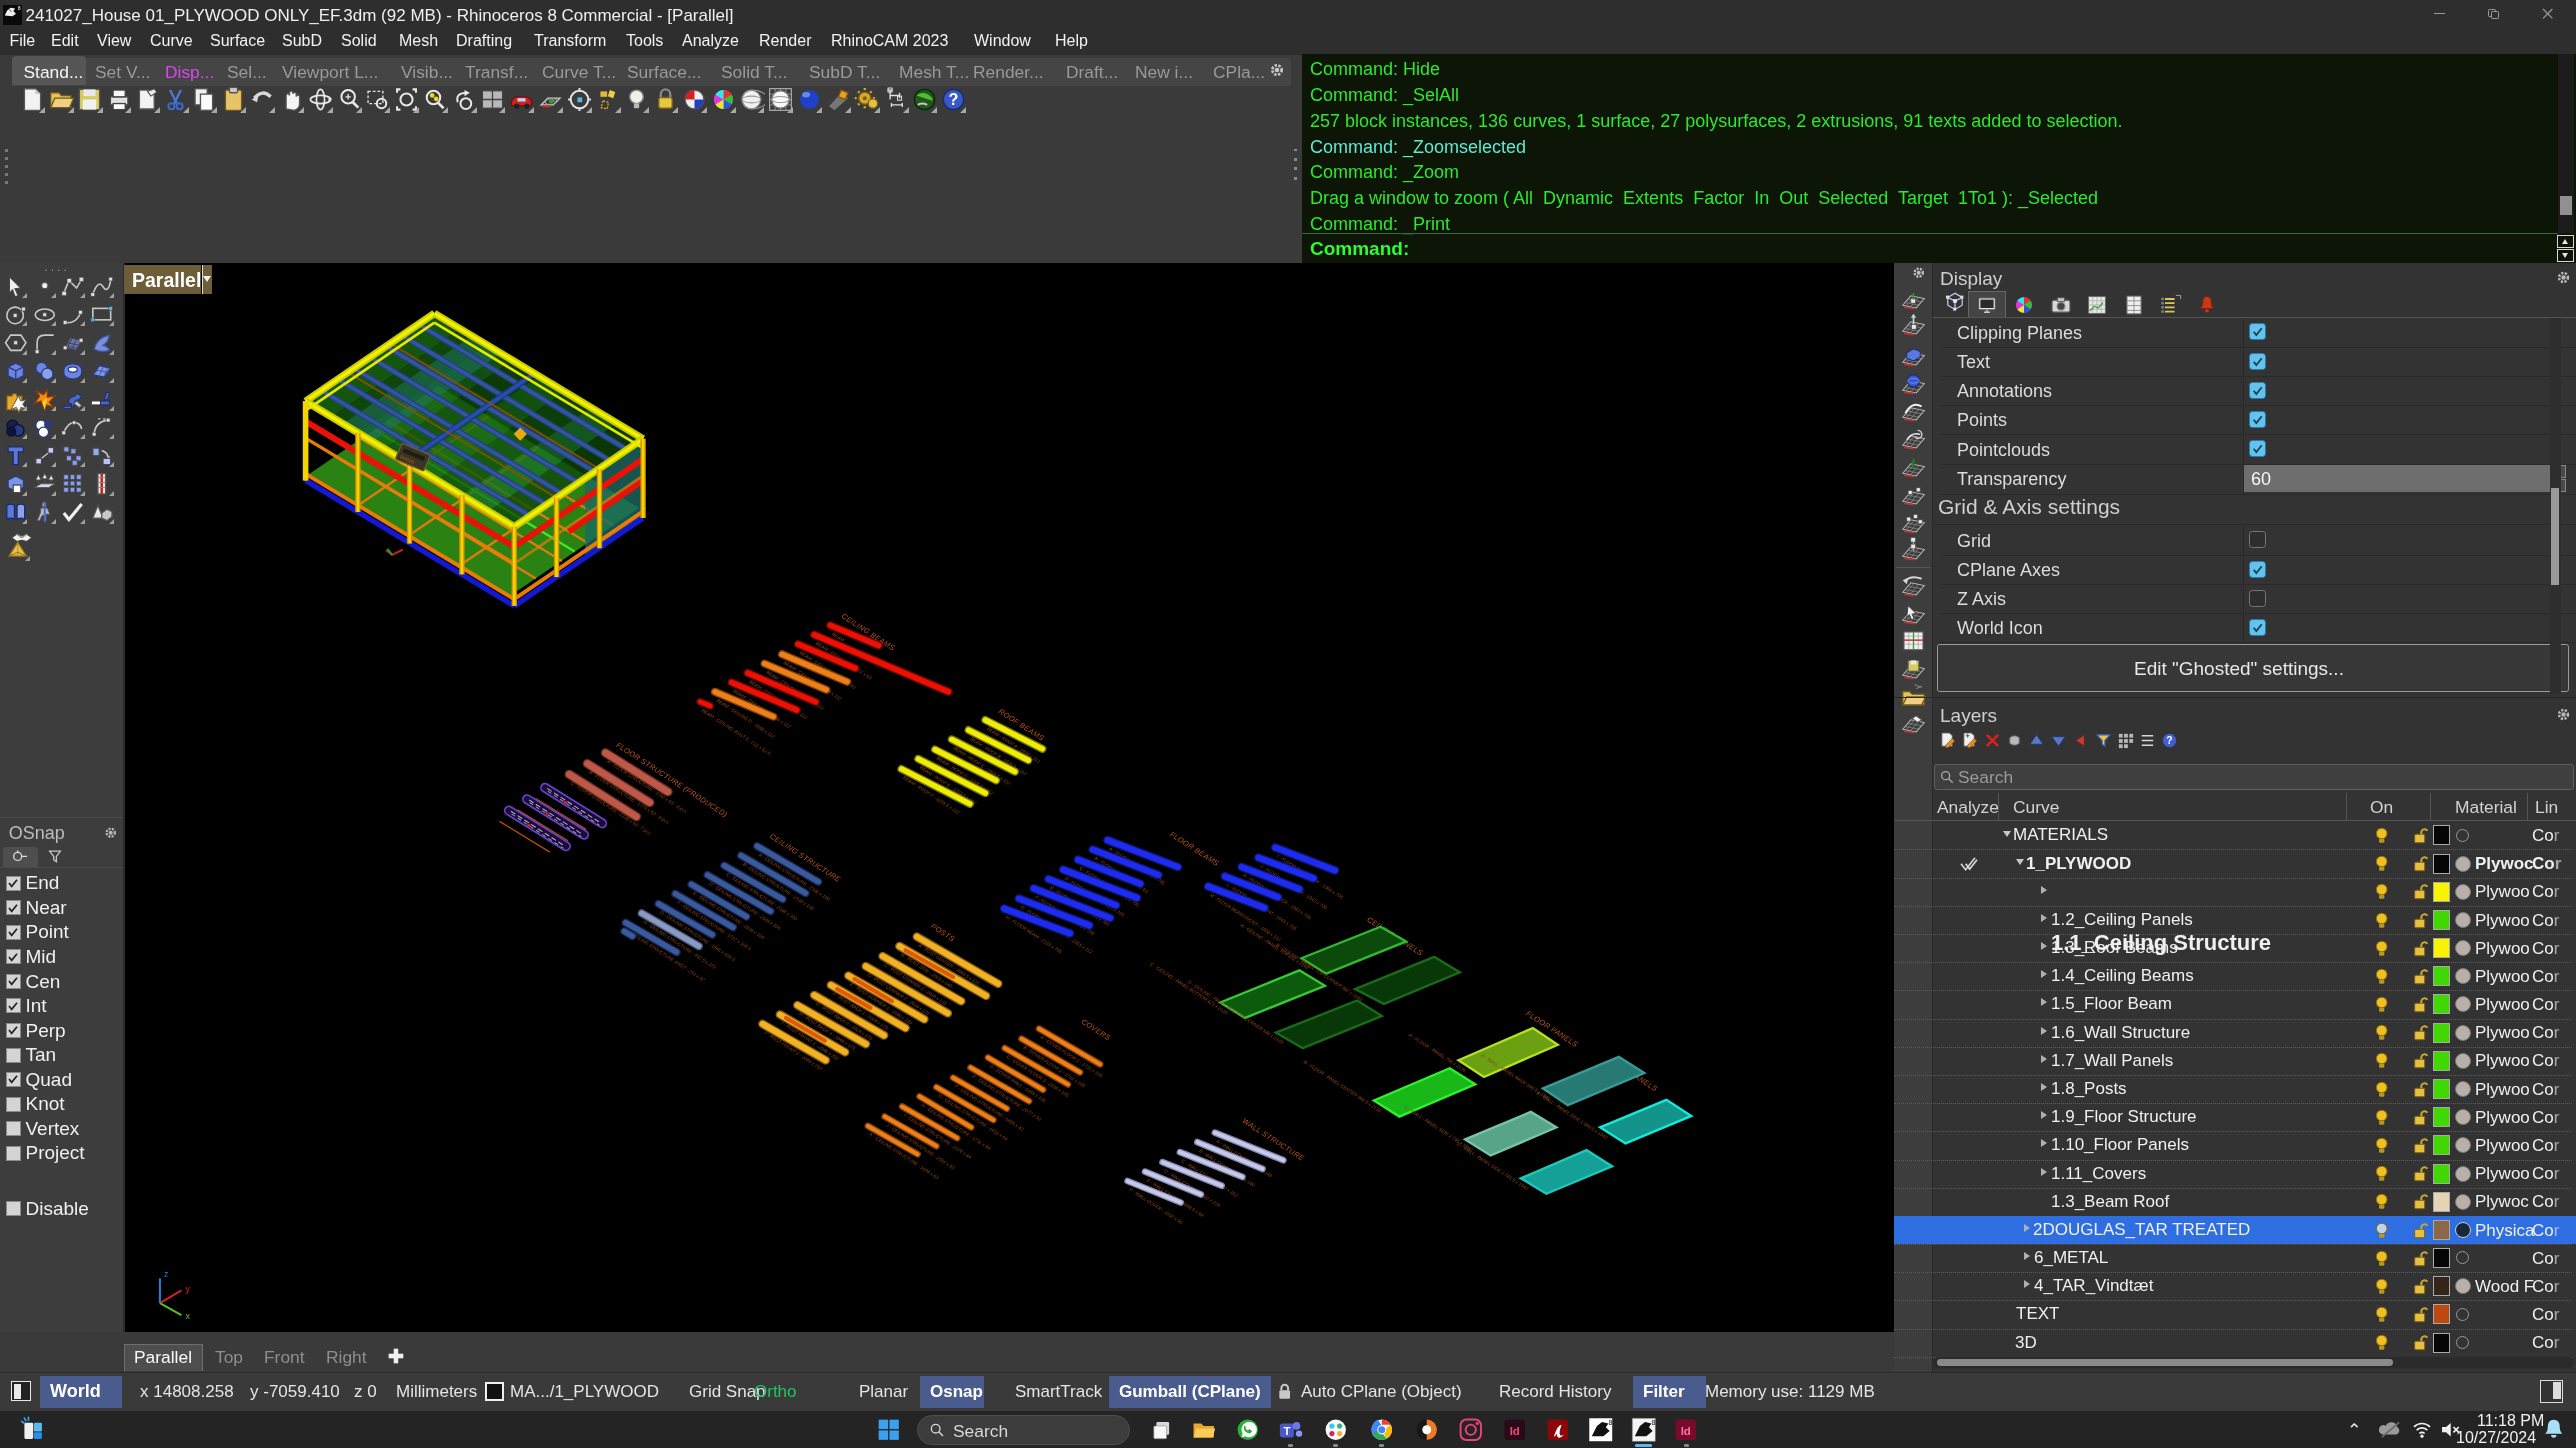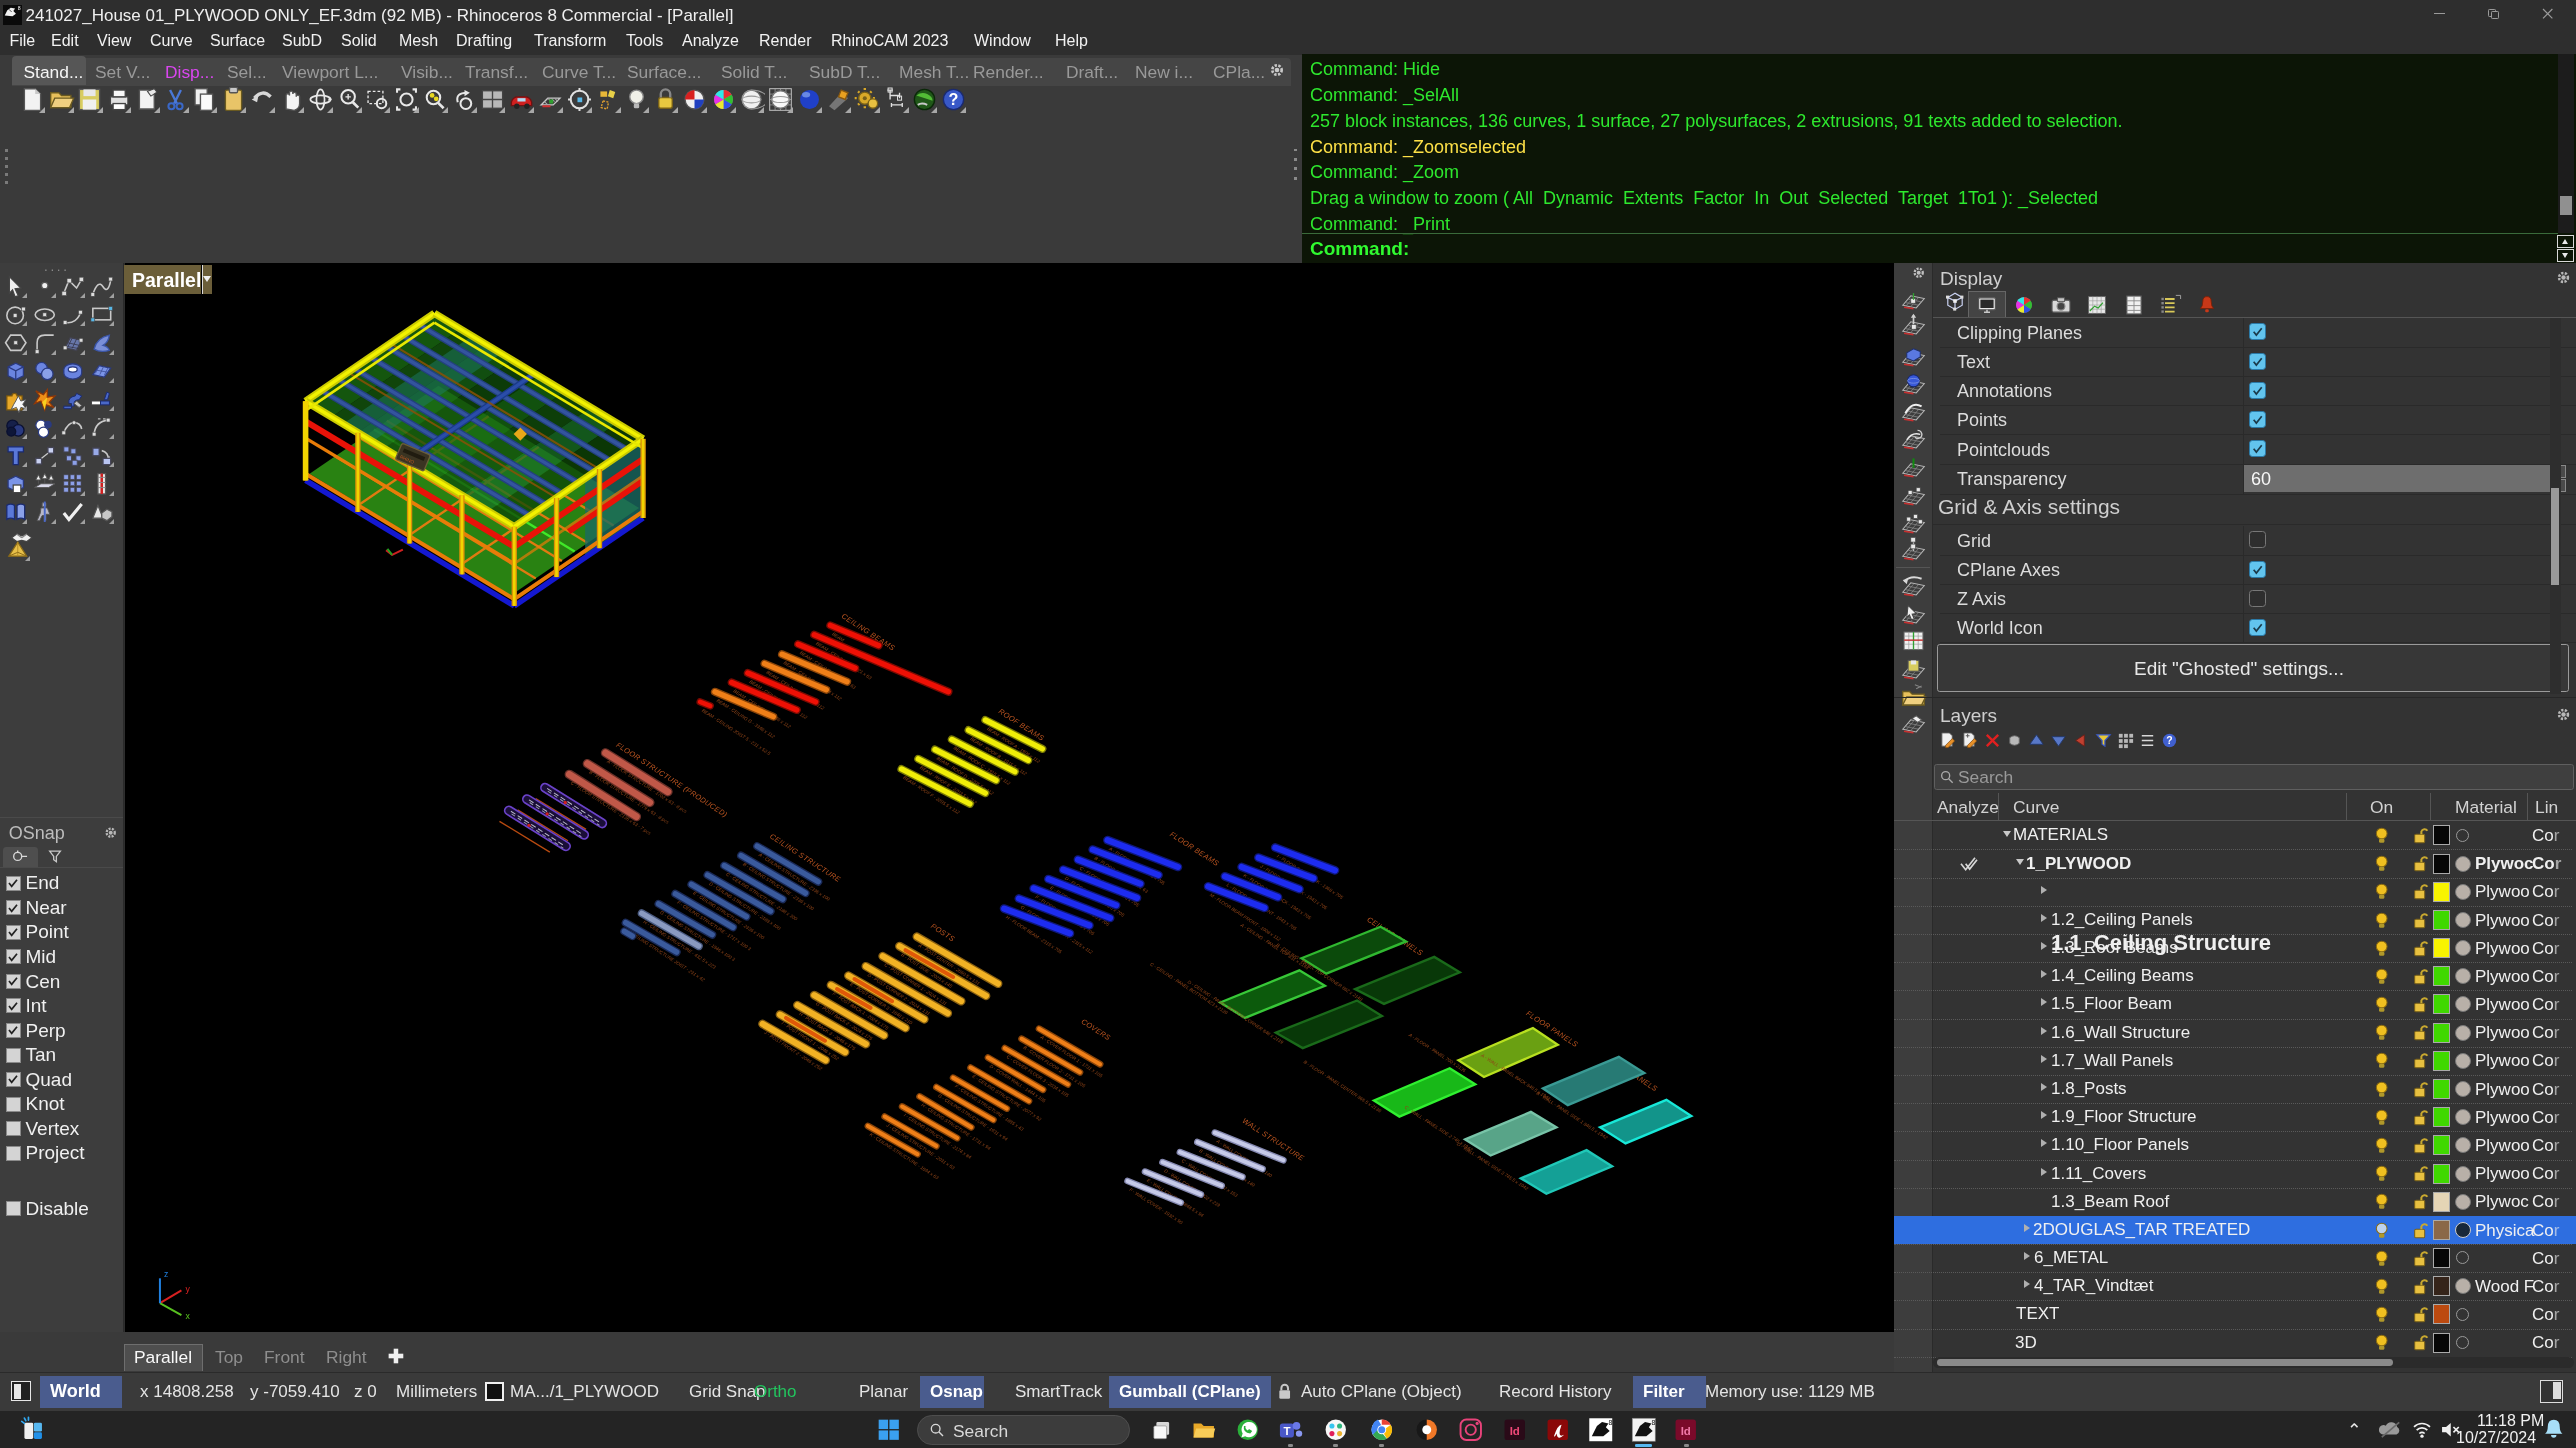--- a/index.html
+++ b/index.html
@@ -246,21 +246,21 @@
       <circle cx="20" cy="20" r="15" fill="#3858c8" stroke="#1a2a70" stroke-width="2"></circle>
       <text x="20" y="28" font-size="24" font-weight="bold" fill="#fff" text-anchor="middle">?</text>
     </svg></div>
 <div class="abs" style="left:960px;top:107px;width:0;height:0;border-left:6px solid transparent;border-bottom:6px solid #a8a8a8;"></div>
 <div class="abs" style="left:5.4px;top:144px;width:2.7px;height:40px;background:repeating-linear-gradient(#3a3a3a 0 5.4px,#7a7a7a 5.4px 8px);"></div>
 <div class="abs" style="left:1294px;top:142px;width:2.7px;height:44px;background:repeating-linear-gradient(#3a3a3a 0 6.7px,#8a8a8a 6.7px 9.4px);"></div>
 <div class="abs" style="left:1302px;top:54px;width:1274px;height:209px;background:#0c1506;"></div>
 <div class="t" style="left:1310px;top:59px;font-size:18px;color:#2ee82e;">Command: Hide</div>
 <div class="t" style="left:1310px;top:85px;font-size:18px;color:#2ee82e;text-align:center;">Command: _SelAll</div>
 <div class="t" style="left:1310px;top:111px;font-size:18px;color:#2ee82e;">257 block instances, 136 curves, 1 surface, 27 polysurfaces, 2 extrusions, 91 texts added to selection.</div>
-<div class="t" style="left:1310px;top:137px;font-size:18px;color:#fde047;">Command: _Zoomselected</div>
+<div class="t" style="left:1310px;top:137px;font-size:18px;color:#5eead4;">Command: _Zoomselected</div>
 <div class="t" style="left:1310px;top:162px;font-size:18px;color:#2ee82e;">Command: _Zoom</div>
 <div class="t" style="left:1310px;top:188px;font-size:18px;color:#2ee82e;">Drag a window to zoom ( All&nbsp; Dynamic&nbsp; Extents&nbsp; Factor&nbsp; In&nbsp; Out&nbsp; Selected&nbsp; Target&nbsp; 1To1 ): _Selected</div>
 <div class="t" style="left:1310px;top:214px;font-size:18px;color:#2ee82e;">Command: _Print</div>
 <div class="abs" style="left:1302px;top:233px;width:1256px;height:0.7px;background:#3a6a3a;"></div>
 <div class="t" style="left:1310px;top:238px;font-size:19px;font-weight:bold;color:#30fa30;">Command:</div>
 <div class="abs" style="left:2558px;top:54px;width:16px;height:179px;background:#1c1c1c;"></div>
 <div class="abs" style="left:2560px;top:196px;width:12px;height:19px;background:#909090;"></div>
 <div class="abs" style="left:2557px;top:235px;width:17.4px;height:13.4px;background:#0c1506;border:0.7px solid #d8d8d8;"></div>
 <div class="abs" style="left:2557px;top:249px;width:17.4px;height:13.4px;background:#0c1506;border:0.7px solid #d8d8d8;"></div>
 <div class="abs" style="left:2562px;top:239px;width:0;height:0;border-left:3.4px solid transparent;border-right:3.4px solid transparent;border-bottom:5.4px solid #e8e8e8;"></div>

